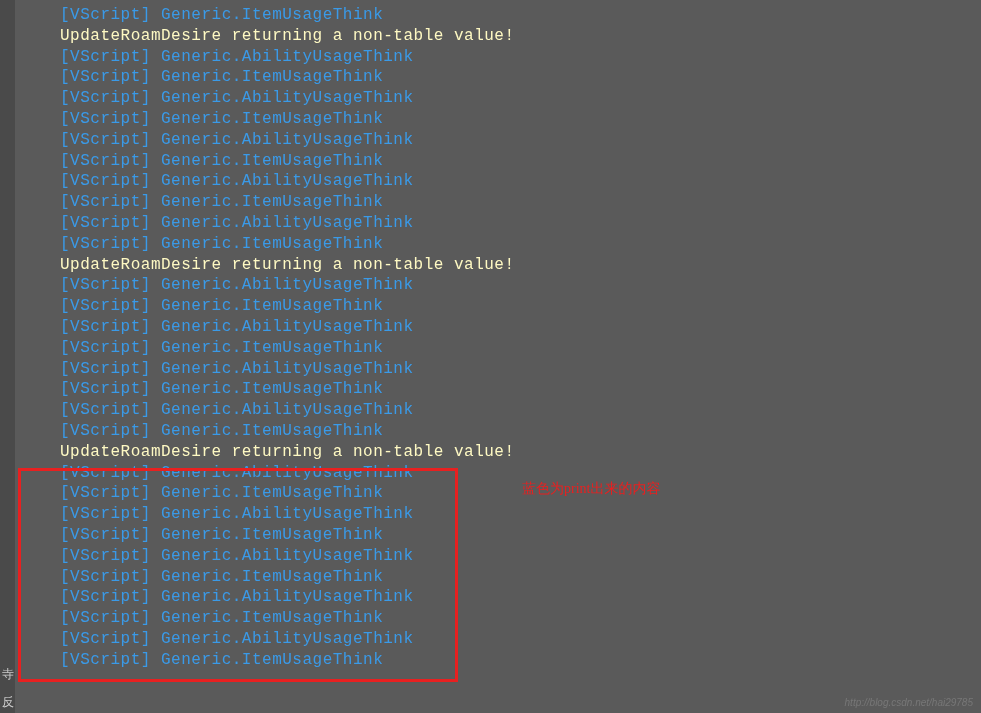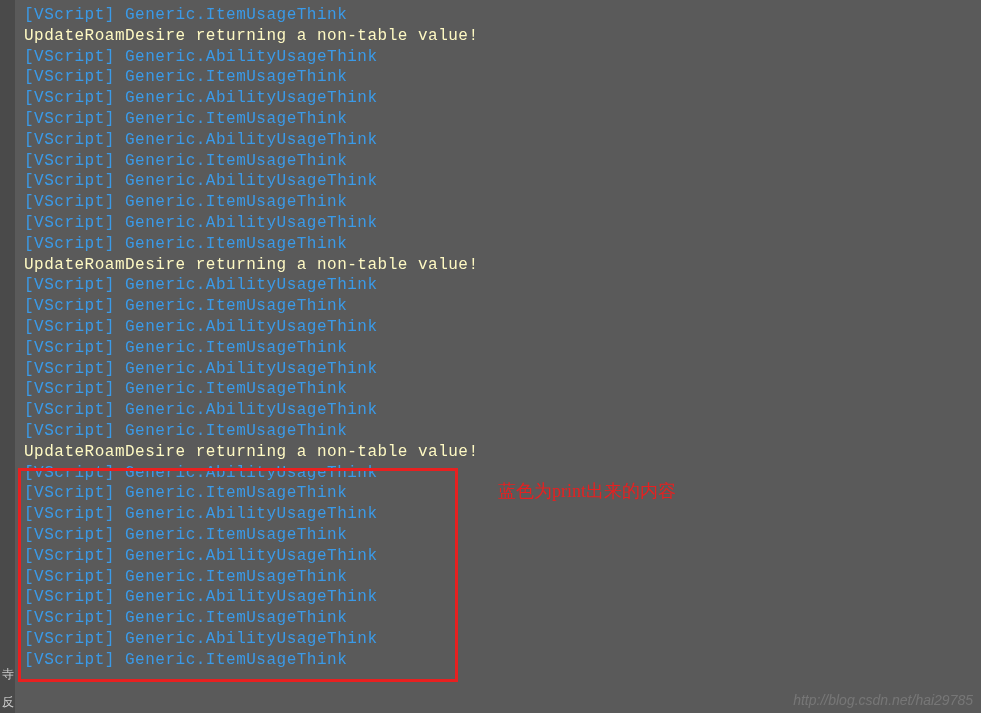--- a/index.html
+++ b/index.html
@@ -13,20 +13,21 @@
       font-size: 16px;
       line-height: 1.3;
       width: 981px;
       height: 713px;
       position: relative;
       overflow: hidden;
     }
     .console {
       padding: 5px 24px;
       position: relative;
+      margin-left: 36px;
     }
     .line {
       white-space: pre;
       letter-spacing: 0.5px;
     }
     .vscript {
       color: #3a9ae8;
     }
     .warning {
       color: #fef9c3;
@@ -37,30 +38,30 @@
       left: 18px;
       top: 468px;
       width: 440px;
       height: 214px;
       pointer-events: none;
     }
     .annotation {
       position: absolute;
       color: #e82020;
       font-family: 'SimSun', serif;
-      font-size: 18px;
-      left: 498px;
+      font-size: 14px;
+      left: 522px;
       top: 480px;
     }
     .watermark {
       position: absolute;
       bottom: 4px;
       right: 8px;
       color: #8a8a8a;
-      font-size: 14px;
+      font-size: 10px;
       font-family: Arial, sans-serif;
       opacity: 0.6;
       font-style: italic;
     }
     .left-edge {
       position: absolute;
       left: 0;
       top: 0;
       width: 15px;
       height: 100%;

